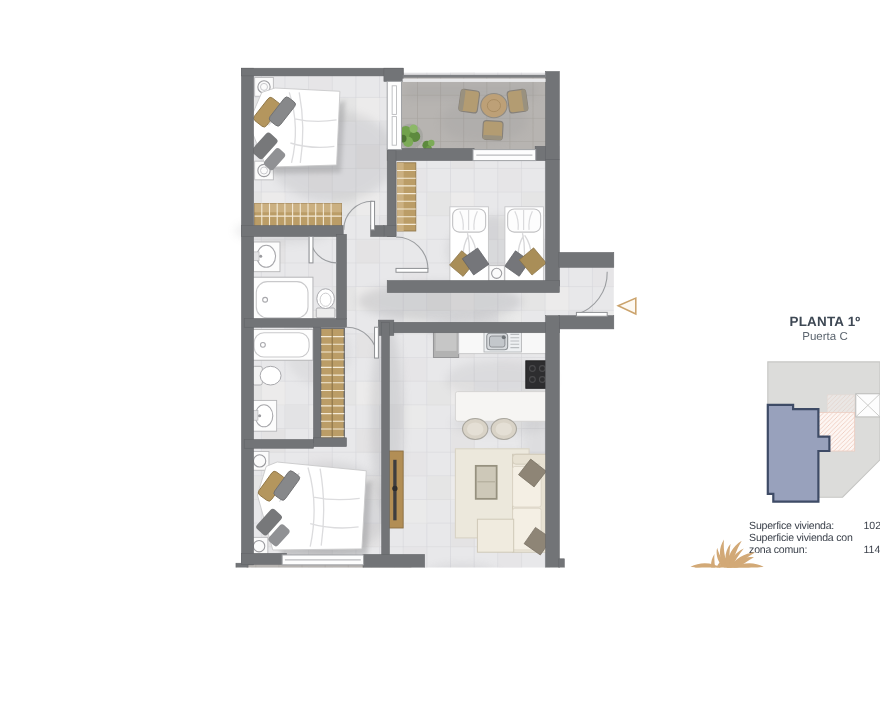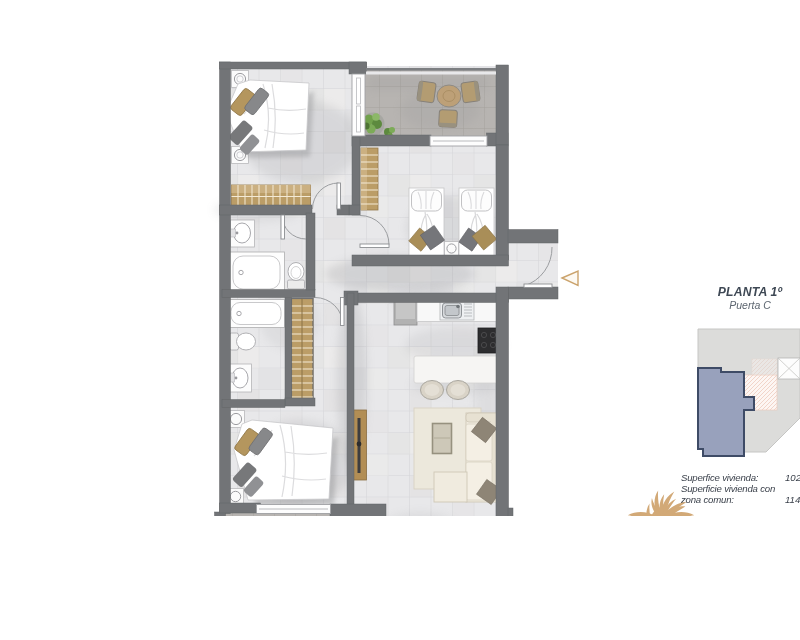--- a/index.html
+++ b/index.html
@@ -1,16 +1,16 @@
 <!DOCTYPE html>
 <html><head>
 <meta charset="utf-8">
 <style>
 html,body{margin:0;padding:0;background:#ffffff;}
-#page{position:relative;width:800px;height:516px;overflow:hidden;font-family:"Liberation Sans",sans-serif;font-style:italic;}
+#page{position:relative;width:800px;height:516px;overflow:hidden;font-family:"Liberation Sans",sans-serif;}
 </style>
 </head>
 <body>
 <div id="page">
 <svg width="800" height="640" viewBox="0 0 800 640" xmlns="http://www.w3.org/2000/svg">
 <defs>
 <pattern id="ti" width="21.5" height="21.5" patternUnits="userSpaceOnUse" patternTransform="translate(1.5,3)">
   <rect width="21.5" height="21.5" fill="#e8e8ea"></rect>
   <path d="M21.5,0 V21.5 H0" stroke="#d4d4d8" stroke-width="1" fill="none"></path>
 </pattern>

